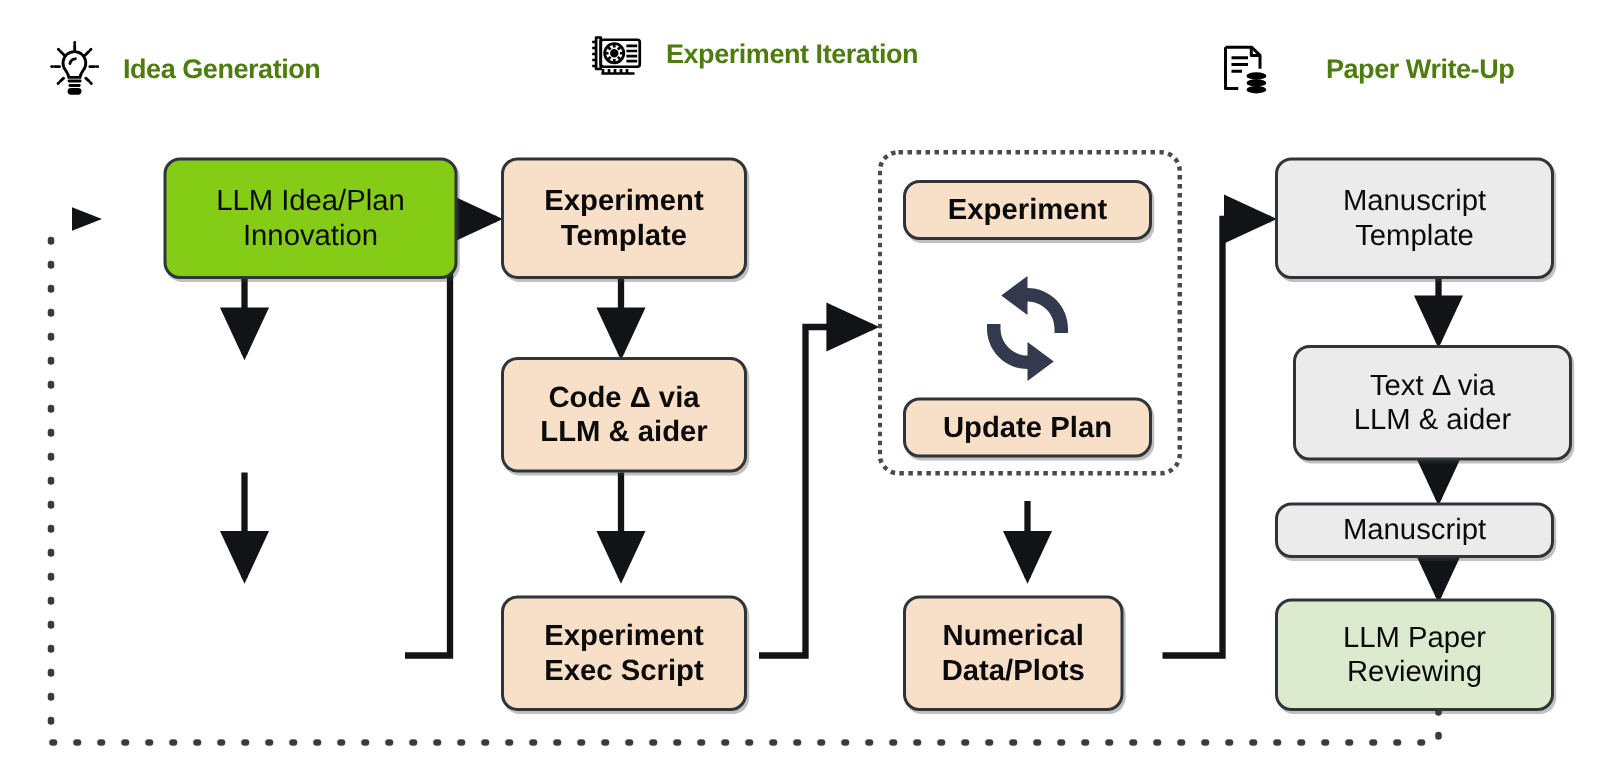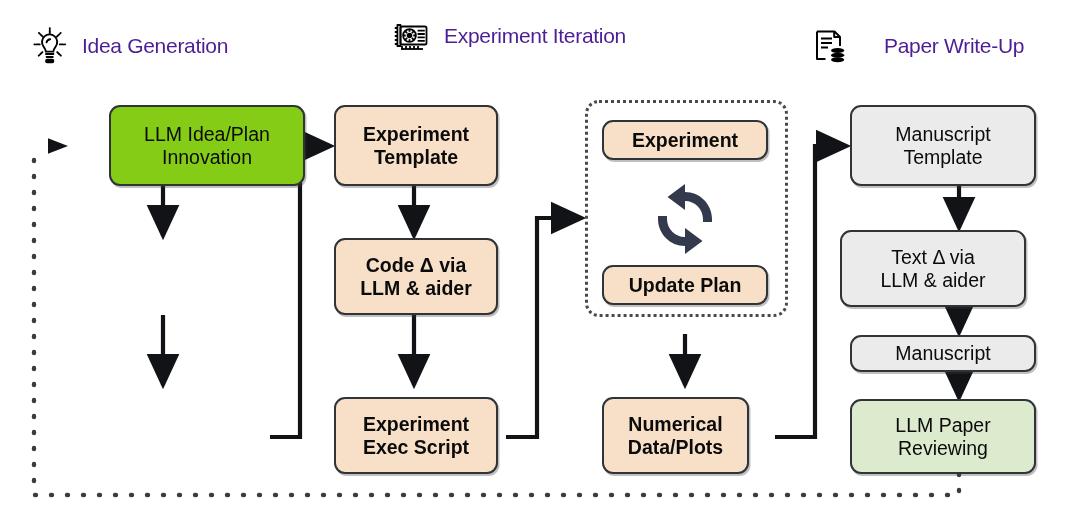--- a/index.html
+++ b/index.html
@@ -25,23 +25,23 @@
     align-items: center;
     gap: 12px;
     height: 56px;
   }
   .hdr-icon {
     width: 40px; height: 44px;
     display: flex; align-items: center; justify-content: center;
     flex: 0 0 auto;
   }
   .hdr-label {
-    font-size: 21px;
-    font-weight: normal;
-    color: #4c1d95;
+    font-size: 18px;
+    font-weight: bold;
+    color: #4d7c0f;
     letter-spacing: -0.3px;
     white-space: nowrap;
   }
 
   
   .node {
     position: absolute;
     border: 2.2px solid #2f3439;
     border-radius: 11px;
     display: flex;
@@ -201,19 +201,19 @@
     </svg>
   </span>
 
   <div class="node peach" style="left:602px; top:265px; width:166px; height:40px;">Update Plan</div>
 
   <div class="node peach" style="left:602px; top:397px; width:147px; height:77px;">Numerical
 Data/Plots</div>
 
   <div class="node gray" style="left:850px; top:105px; width:186px; height:81px;">Manuscript
 Template</div>
-  <div class="node gray" style="left:840px; top:230px; width:186px; height:77px;">Text Δ via
+  <div class="node gray" style="left:862px; top:230px; width:186px; height:77px;">Text Δ via
 LLM &amp; aider</div>
   <div class="node gray" style="left:850px; top:335px; width:186px; height:37px;">Manuscript</div>
   <div class="node green" style="left:850px; top:399px; width:186px; height:75px;">LLM Paper
 Reviewing</div>
 
 </div>
 
 </body></html>

